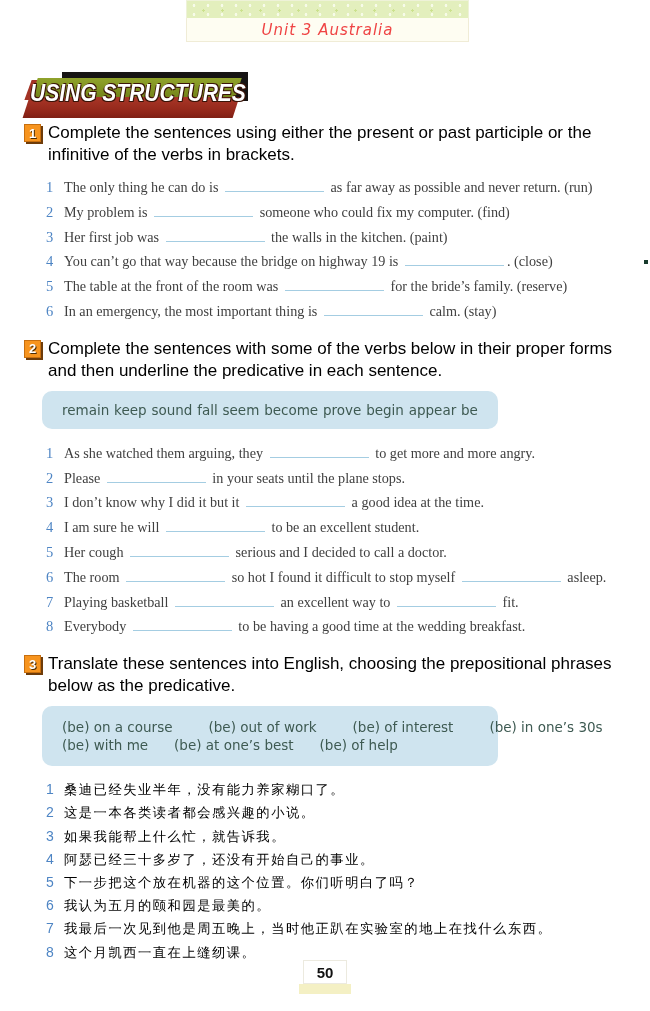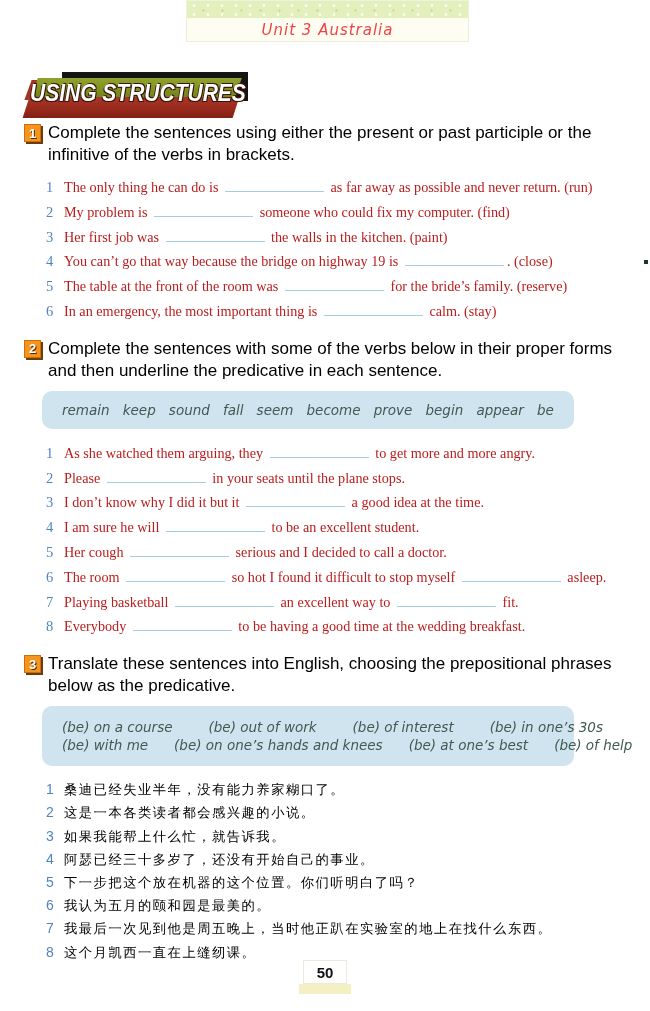--- a/index.html
+++ b/index.html
@@ -59,32 +59,32 @@
   .ex-instruction { font-size:17px; line-height:22px; color:#000000; width:586px; }
 
   .item-list { margin-left:22px; }
   .item-row { display:flex; align-items:baseline; line-height:24.8px; }
   .item-num {
     flex:0 0 18px; font-family:"Liberation Serif", serif;
     font-size:14.5px; color:#4e85c4;
   }
   .item-text {
     flex:1; font-family:"Liberation Serif", serif;
-    font-size:14.2px; color:#b91c1c;
+    font-size:14.2px; color:#404040;
   }
   .blank {
     display:inline-block; width:99px; height:12px; margin:0 3px;
     border-bottom:1.5px solid #a4cde2; vertical-align:baseline;
   }
 
   
   .bank {
-    margin:4px 0 12px 18px; width:532px; background:#cfe4ef;
+    margin:4px 0 12px 18px; width:456px; background:#cfe4ef;
     border-radius:10px; padding:11px 20px;
-    font-family:"DejaVu Sans", sans-serif; font-style:italic;
+    font-family:"DejaVu Sans", sans-serif; 
     font-size:13.5px; color:#3e5a52;
   }
   .bank-row-flex { display:flex; justify-content:space-between; }
   .bank-row { display:flex; margin:2px 0; }
   .bank-row.r0 { gap:36px; }
   .bank-row.r1 { gap:26px; }
   .bank-word, .bank-phrase { white-space:nowrap; }
 
   
   .zh-list .item-row { line-height:23.2px; }
@@ -218,21 +218,20 @@
       </div>
       <div class="bank">
         <div class="bank-row r0">
             <span class="bank-phrase">(be) on a course</span>
             <span class="bank-phrase">(be) out of work</span>
             <span class="bank-phrase">(be) of interest</span>
             <span class="bank-phrase">(be) in one’s 30s</span>
           </div>
         <div class="bank-row r1">
             <span class="bank-phrase">(be) with me</span>
-            <span class="bank-phrase">(be) on one’s hands and knees</span>
             <span class="bank-phrase">(be) at one’s best</span>
             <span class="bank-phrase">(be) of help</span>
           </div>
       </div>
       <div class="item-list zh-list">
           <div class="item-row">
             <span class="item-num">1</span>
             <span class="item-text">桑迪已经失业半年，没有能力养家糊口了。</span>
           </div>
           <div class="item-row">

